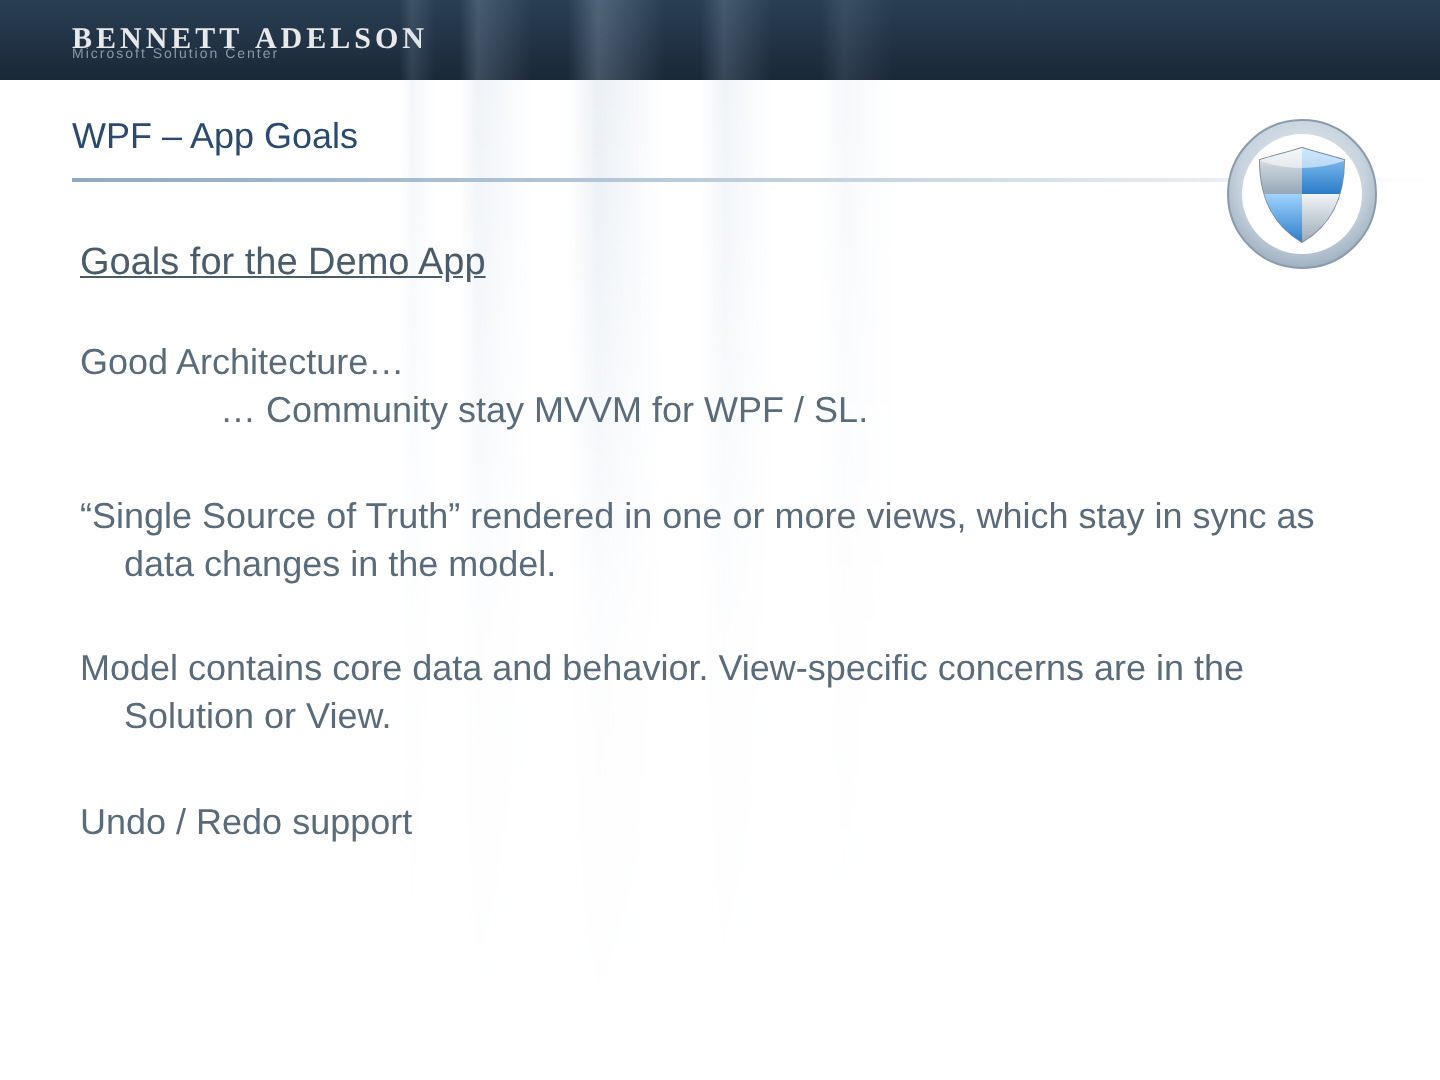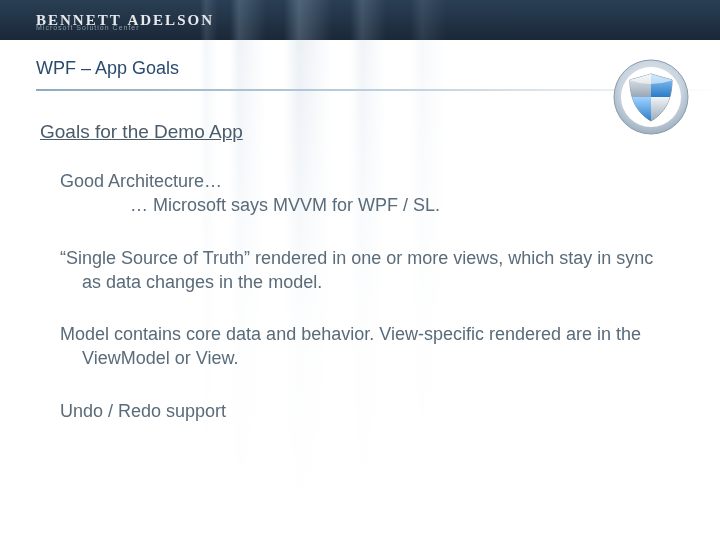--- a/index.html
+++ b/index.html
@@ -99,21 +99,20 @@
     color: #4a5b6a;
     text-decoration: underline;
     margin-bottom: 26px;
   }
   .para {
     font-size: 18px;
     line-height: 1.35;
     margin-bottom: 28px;
     padding-left: 22px;
     text-indent: -22px;
-    margin-left: 20px;
   }
   .para .line2 { display: block; padding-left: 48px; text-indent: 0; }
   .under { }
 </style>
 </head>
 <body>
 
 <div class="columns"></div>
 <div class="columns-fade"></div>
 
@@ -166,22 +165,22 @@
     </g>
   </svg>
 </div>
 
 <div class="content">
   <div class="subtitle">Goals for the Demo App</div>
 
   <div class="para">
     <span>Good Architecture…</span>
     <span class="line2">
-      <span>… Microsoft says </span><span class="under">MVVM</span><span> for WPF / SL.</span>
+      <span>… Community stay </span><span class="under">MVVM</span><span> for WPF / SL.</span>
     </span>
   </div>
 
   <div class="para">“Single Source of Truth” rendered in one or more views, which stay in sync as data changes in the model.</div>
 
-  <div class="para">Model contains core data and behavior. View-specific rendered are in the ViewModel or View.</div>
+  <div class="para">Model contains core data and behavior. View-specific concerns are in the Solution or View.</div>
 
   <div class="para">Undo / Redo support</div>
 </div>
 
 </body></html>

